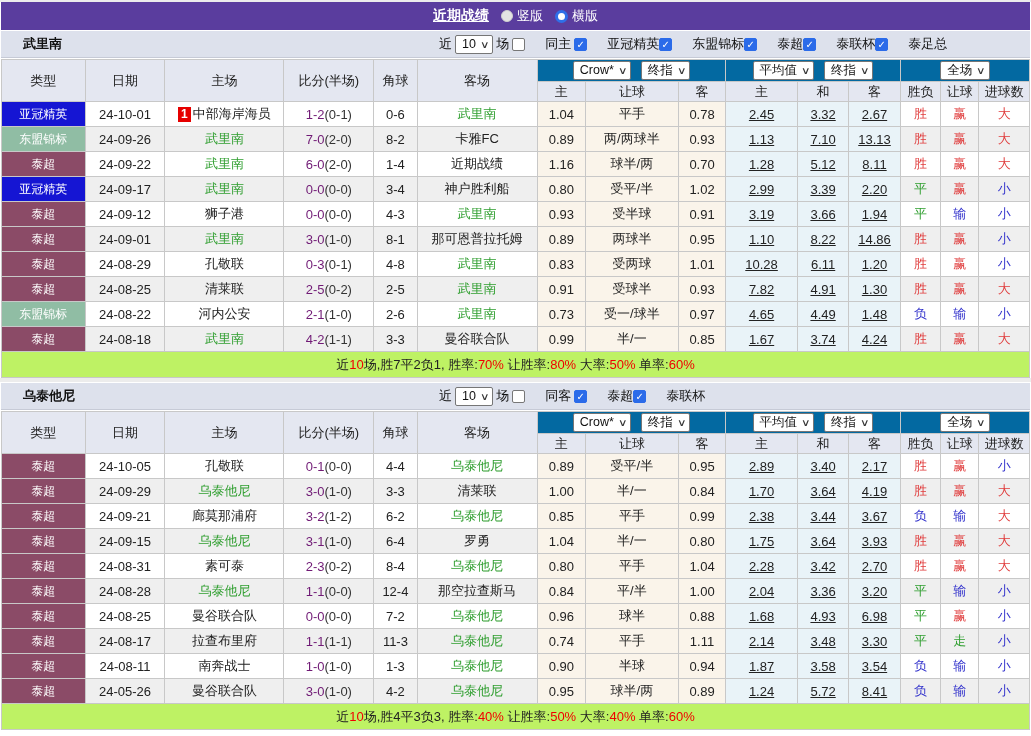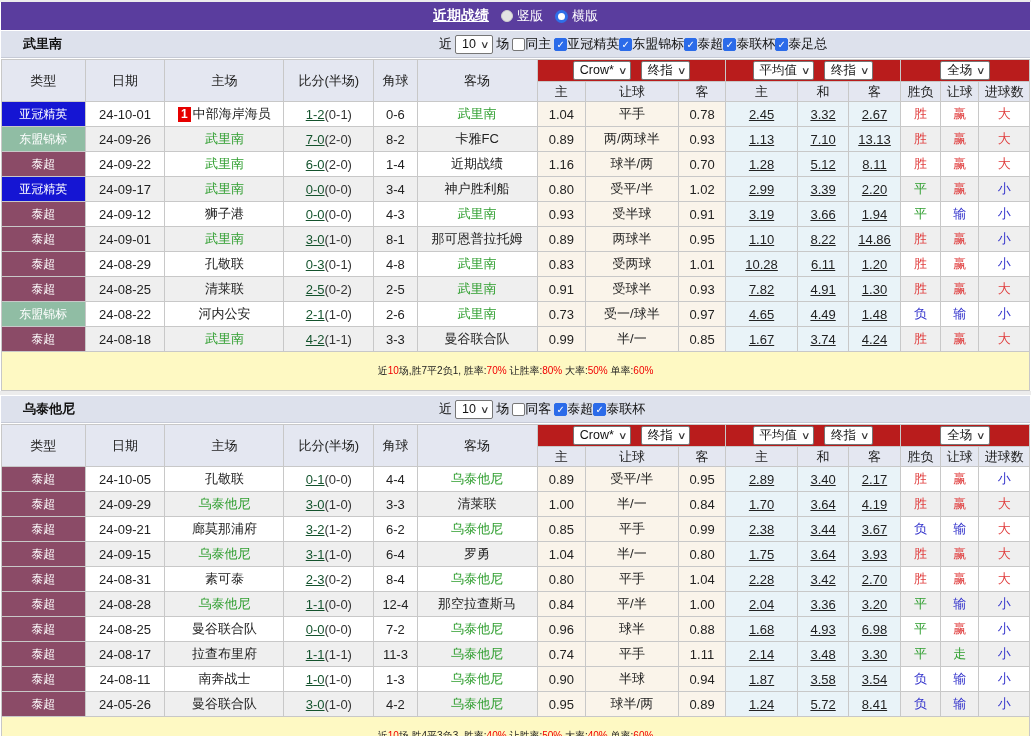--- a/index.html
+++ b/index.html
@@ -33,51 +33,51 @@
     border-bottom: 1px solid #c6cad6;
   }
   .teamname { margin-left: 22px; font-weight: bold; font-size: 13px; }
   .filters { position: absolute; left: 438px; display: flex; align-items: center; gap: 3px; white-space: nowrap; }
   .select {
     display: inline-flex; align-items: center; gap: 5px;
     background: #fff; border: 1px solid #767676; border-radius: 2px;
     padding: 1px 4px 1px 6px; font-size: 12.5px; color: #111; cursor: pointer; line-height: 15px;
   }
   .select::after { content: "∨"; font-size: 10px; color: #333; transform: scaleX(1.3); }
-  .cbwrap { display: inline-flex; align-items: center; gap: 0; cursor: pointer; }
+  .cbwrap { display: inline-flex; align-items: center; gap: 20px; cursor: pointer; }
   .cb {
     width: 13px; height: 13px; border: 1px solid #777; border-radius: 2px;
     background: #fff; display: inline-flex; align-items: center; justify-content: center;
   }
   .cb.checked { background: #2b6be9; border-color: #2b6be9; }
   .cb.checked::after { content: "✓"; color: #fff; font-size: 10px; font-weight: bold; }
   .leagues { display: inline-flex; align-items: center; }
 
   
   table { border-collapse: collapse; table-layout: fixed; width: 1029px; margin: 0 1px; }
   th, td { border: 1px solid #c8c8c8; text-align: center; overflow: hidden; white-space: nowrap; }
   thead th { background: #e4e7f1; font-weight: normal; font-size: 13px; color: #222; }
   thead tr.h1 th { height: 22px; }
   thead tr.h2 th { height: 20px; }
-  thead .grp { background: #b91c1c; }
+  thead .grp { background: #0369a1; }
   thead .grp .select { margin: 0 3px; }
   tbody td { height: 25px; font-size: 13px; color: #222; }
   tbody tr:nth-child(even) td { background: #efefef; }
   tbody tr:nth-child(odd) td { background: #fff; }
   td.c-league { color: #fff; font-size: 12px; padding: 0; }
   td.c-odds { background: #faf4ea !important; }
   td.c-avg  { background: #e9f3f8 !important; text-decoration: underline; }
   .hl { color: #2e9e2e; }
-  .ft { color: #14532d; text-decoration: underline; }
+  .ft { color: #701a75; }
   .ht { color: #333; }
   .rankbadge {
     display: none; background: #e60000; color: #fff;
     font-size: 12px; font-weight: bold; padding: 0 3px; margin-right: 2px; line-height: 15px;
   }
-  tfoot td { height: 39px; background: #fef9c3; font-size: 10px; color: #222; }
+  tfoot td { height: 26px; background: #bef264; font-size: 13px; color: #222; }
   .red { color: #f00000; }
   .gap { height: 4px; background: #ececec; }
 </style>
 </head>
 <body>
 
 <div class="page">
 
   <div class="titlebar">
     <span class="title">近期战绩</span>

